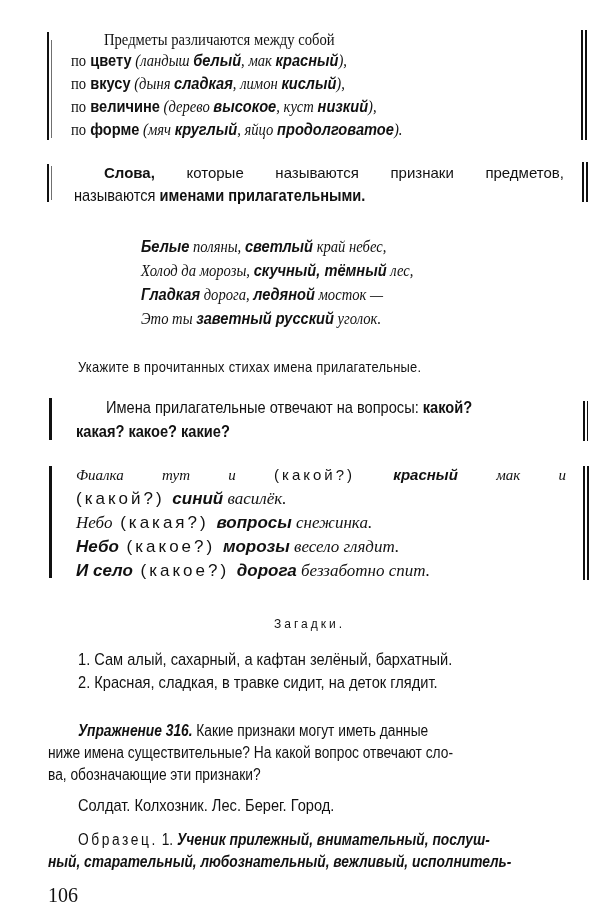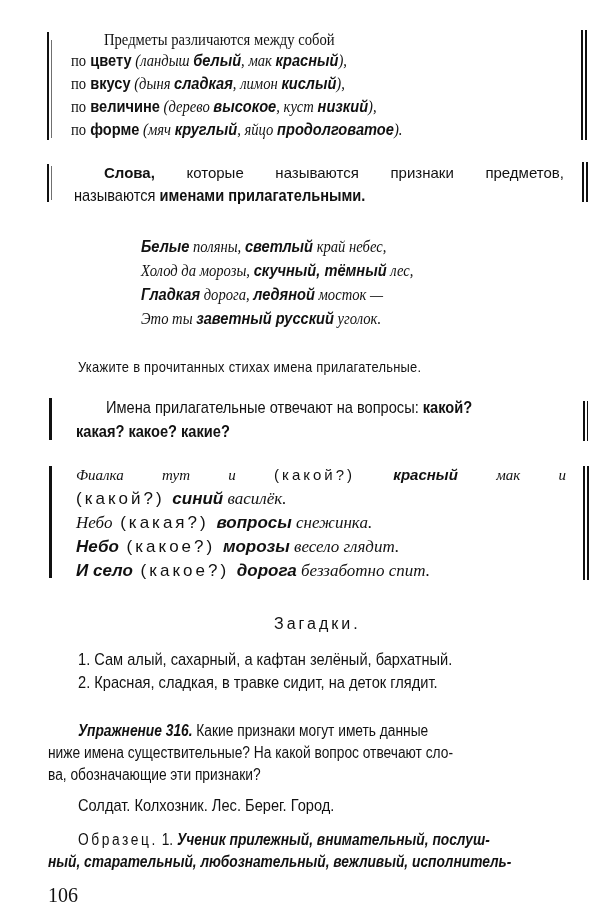--- a/index.html
+++ b/index.html
@@ -126,21 +126,21 @@
     </div>
     <div class="line" style="left:60px; top:537px;">
       <span class="bi">Небо</span><span class="spaced"> (какое?) </span><span class="bi">морозы</span><span class="i serif"> весело глядит.</span>
     </div>
     <div class="line" style="left:60px; top:561px;">
       <span class="bi">И село</span><span class="spaced"> (какое?) </span><span class="bi">дорога</span><span class="i serif"> беззаботно спит.</span>
     </div>
   </div>
 
   <div>
-    <div class="line" style="left:258px; top:614px; letter-spacing:3px; font-size:16px;text-align:right;">Загадки.</div>
+    <div class="line" style="left:258px; top:614px; letter-spacing:3px; font-size:12px;text-align:right;">Загадки.</div>
     <div class="line cond" style="left:62px; top:650px;">1. Сам алый, сахарный, а кафтан зелёный, бархатный.</div>
     <div class="line cond" style="left:62px; top:673px;">2. Красная, сладкая, в травке сидит, на деток глядит.</div>
   </div>
 
   <div>
     <div class="line cond" style="left:62px; top:721px; font-size:16px;">
       <span class="bi">Упражнение 316.</span><span> Какие признаки могут иметь данные</span>
     </div>
     <div class="line cond" style="left:32px; top:743px; font-size:16px;">ниже имена существительные? На какой вопрос отвечают сло-</div>
     <div class="line cond" style="left:32px; top:765px; font-size:16px;">ва, обозначающие эти признаки?</div>

